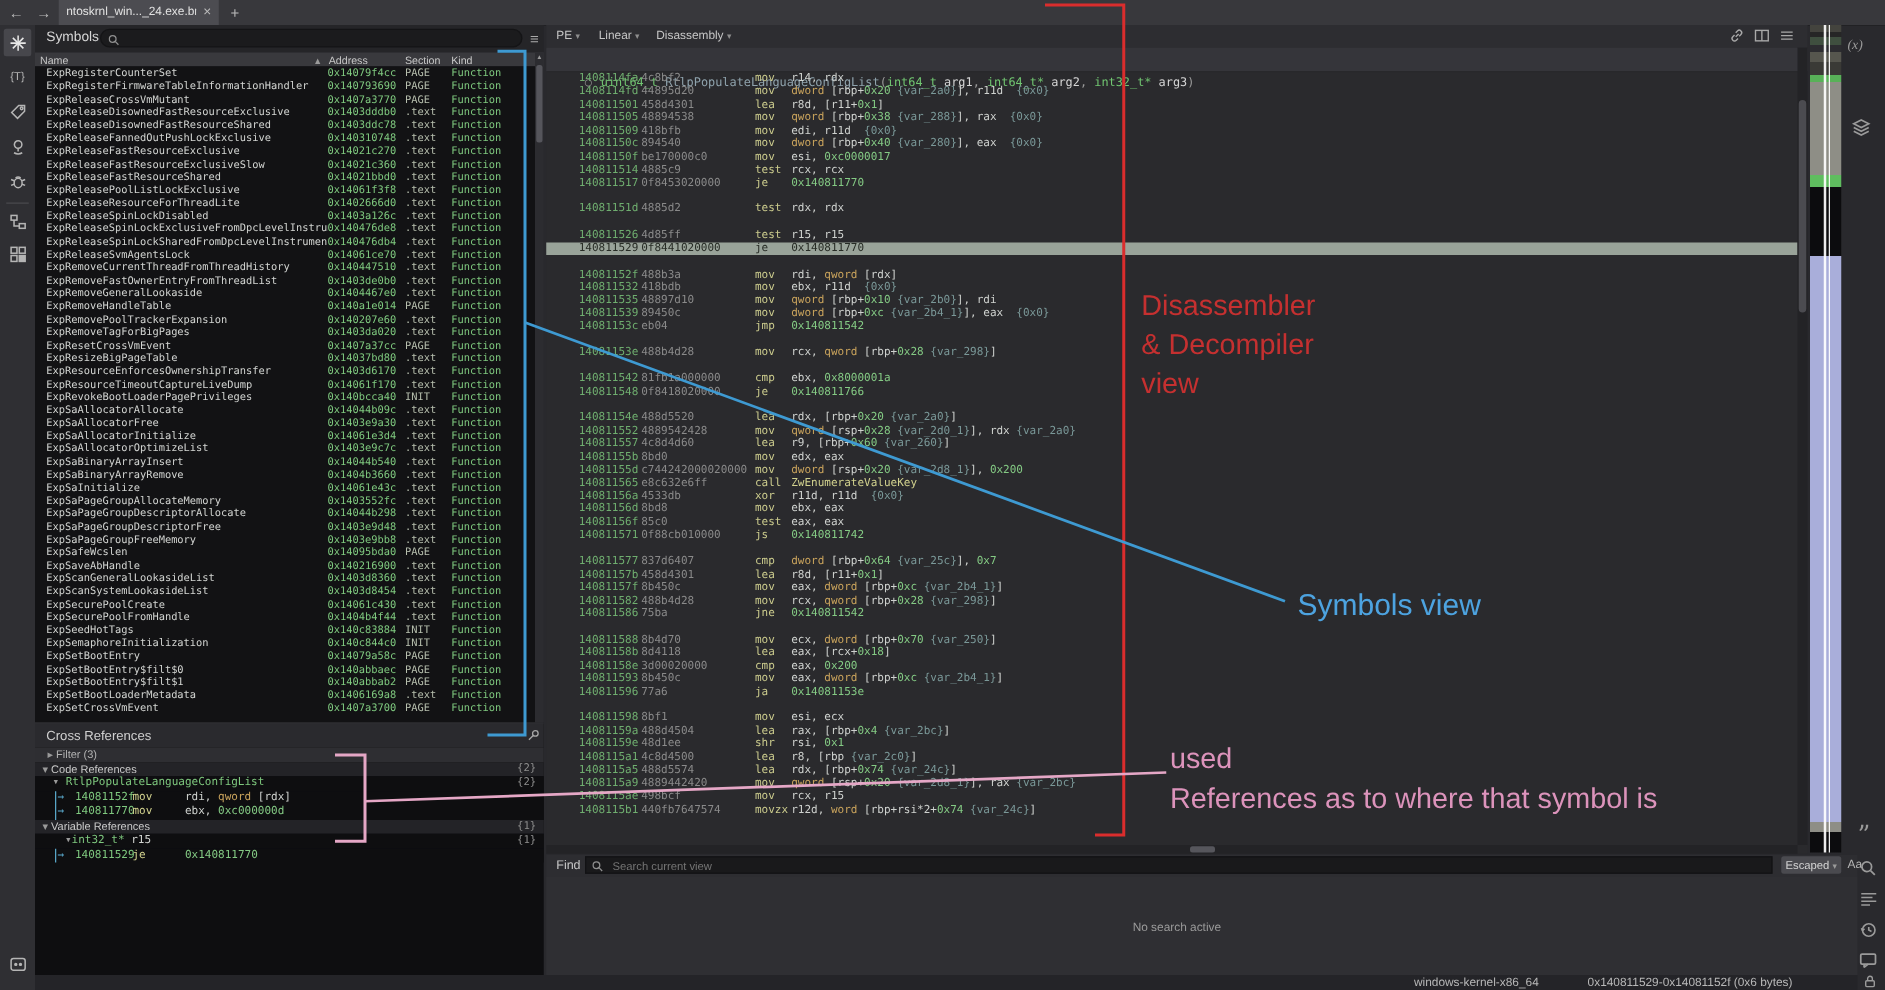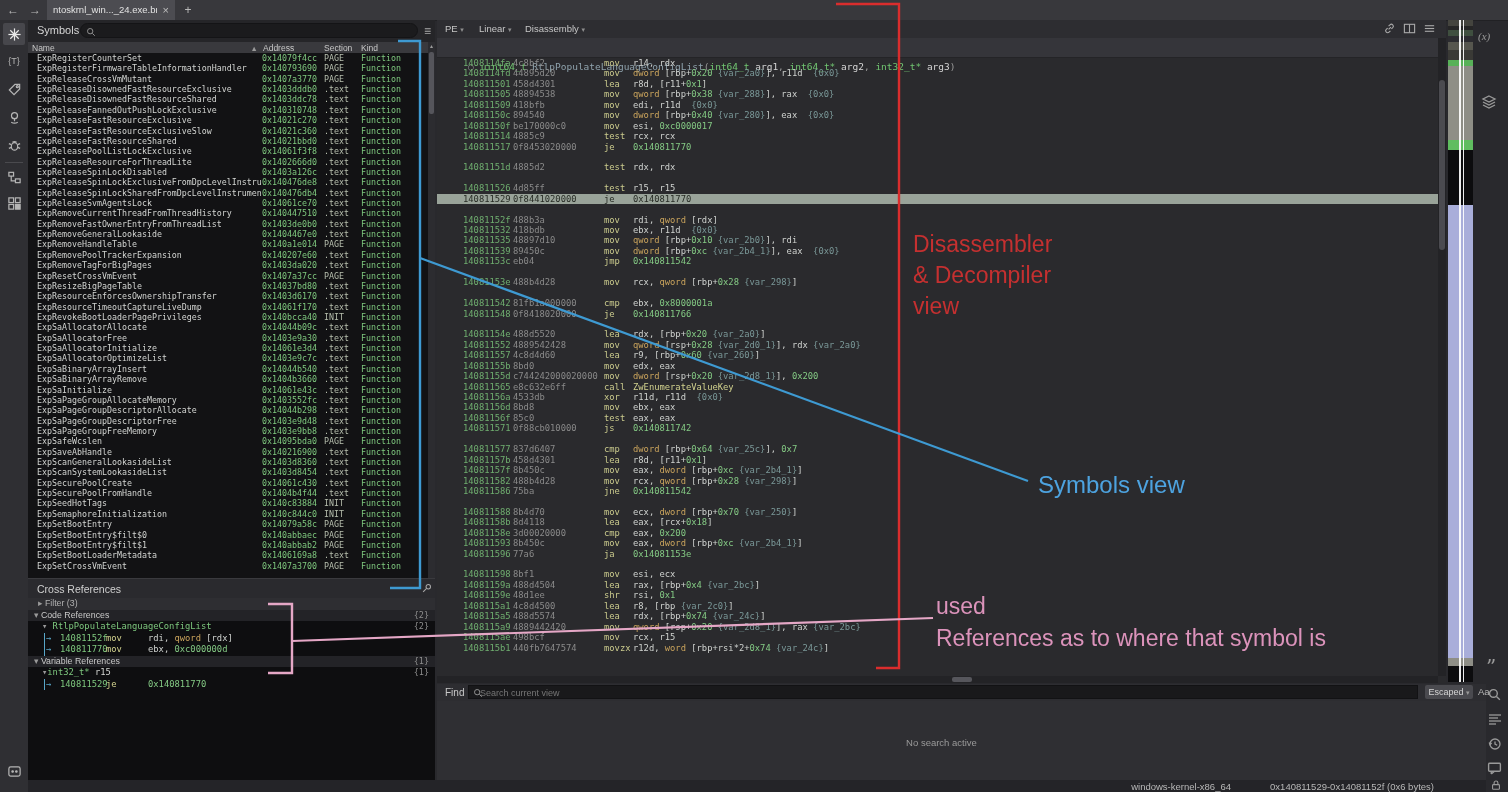--- a/index.html
+++ b/index.html
@@ -49,21 +49,21 @@
   
   #xrefpanel{left:28px;top:578px;width:407px;height:202px;background:#0e0e10;border-top:1px solid #3a3a3e;}
   #xrefhead{position:absolute;left:0;top:0;width:100%;height:19px;background:#2a2a2e;}
   #xreftitle{position:absolute;left:9px;top:4px;font-size:10.5px;color:#d0d0d0;}
   #xrefpin{position:absolute;left:393px;top:3px;}
   #xref-rows{position:absolute;left:0;top:19px;width:407px;}
   .xrow{height:11.5px;line-height:11.5px;font-size:8.8px;white-space:pre;position:relative;}
   .xrow.filter{background:#2e2e32;color:#b2b2b2;padding-left:10px;}
   .xrow.section{background:#232327;color:#c9c9c9;padding-left:6px;}
   .xrow.symbol{background:#0e0e10;color:#7ec87e;padding-left:14px;font-family:"DejaVu Sans Mono",monospace;}
-  .xrow.var{background:#0e0e10;padding-left:14px;font-family:"DejaVu Sans Mono",monospace;}
+  .xrow.var{background:#0e0e10;padding-left:24px;font-family:"DejaVu Sans Mono",monospace;}
   .xrow.insn{background:#0e0e10;font-family:"DejaVu Sans Mono",monospace;}
   .xcount{position:absolute;right:6px;top:0;color:#8d8d8d;font-size:8.5px;font-family:"DejaVu Sans Mono",monospace;}
   .xarrow{position:absolute;left:16px;color:#58a6c8;border-left:1px solid #58a6c8;padding-left:1px;}
   .xaddr{position:absolute;left:32px;color:#7fc97f;}
   .xmnem{position:absolute;left:78px;color:#d2d28e;}
   .xops{position:absolute;left:120px;}
   .xtype{color:#7ec87e;} .xreg{color:#d3d5d2;}
   .caret{color:#9a9a9a;}
 
   
@@ -90,21 +90,21 @@
   #dvscroll{position:absolute;left:1001px;top:18px;width:8px;height:638px;background:#232326;}
   #dvscroll .thumb{position:absolute;left:1px;top:42px;width:6px;height:170px;background:#4b4b50;border-radius:3px;}
   #dhscroll{position:absolute;left:0;top:656px;width:1001px;height:7px;background:#232326;}
   #dhscroll .thumb{position:absolute;left:515px;top:1px;width:20px;height:5px;background:#56565c;border-radius:2px;}
 
   
   #findbar{left:437px;top:684px;width:1049px;height:17px;background:#2d2d31;}
   #findlabel{position:absolute;left:8px;top:3px;font-size:10px;color:#c9c9c9;}
   #findinput{position:absolute;left:31px;top:1px;width:950px;height:14px;background:#19191b;border:1px solid #121214;box-sizing:border-box;}
   #findinput svg{position:absolute;left:4px;top:2px;}
-  #findinput input{position:absolute;left:9px;top:0;width:920px;height:12px;background:transparent;border:none;outline:none;color:#bbb;font-size:9px;}
+  #findinput input{position:absolute;left:19px;top:0;width:920px;height:12px;background:transparent;border:none;outline:none;color:#bbb;font-size:9px;}
   #findmode{position:absolute;left:988px;top:1px;width:48px;height:14px;background:#4a4a4f;color:#d5d5d5;font-size:9px;line-height:14px;text-align:center;border-radius:2px;}
   #findmode .dd{color:#9a9a9a;font-size:7px;}
   #findcase{position:absolute;left:1041px;top:2px;font-size:9.5px;color:#b5b5b5;}
   #results{left:437px;top:701px;width:1049px;height:79px;background:#2f2f33;}
   #nosearch{position:absolute;left:0;top:36px;width:1009px;text-align:center;font-size:9.5px;color:#9a9a9a;}
 
   
   #statusbar{left:28px;top:780px;width:1458px;height:12px;background:#242428;font-size:9.5px;color:#b8b8b8;}
   #statusplatform{position:absolute;right:255px;top:1px;}
   #statusselection{position:absolute;right:52px;top:1px;}

